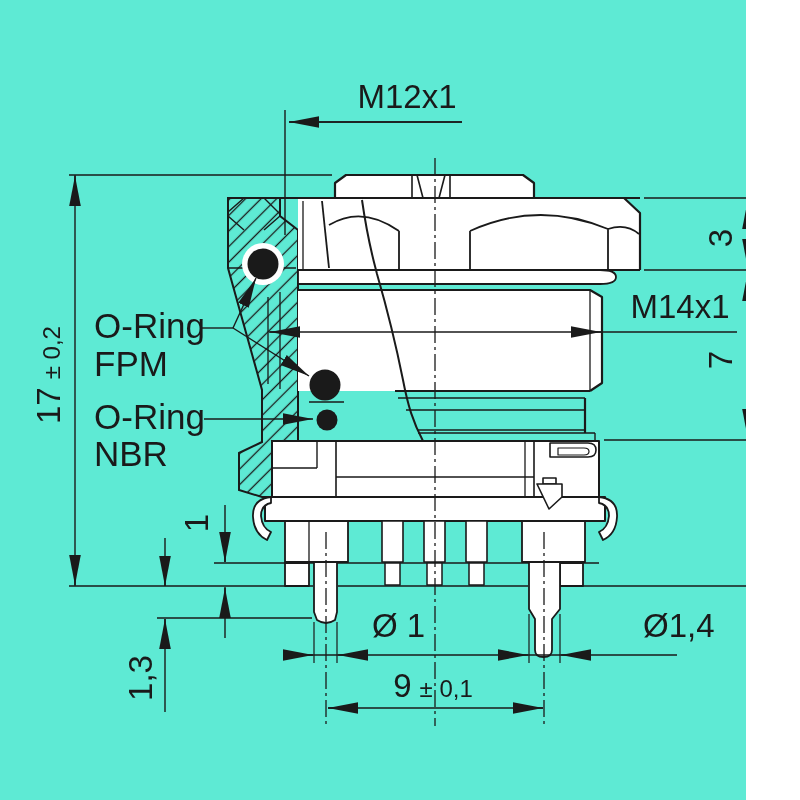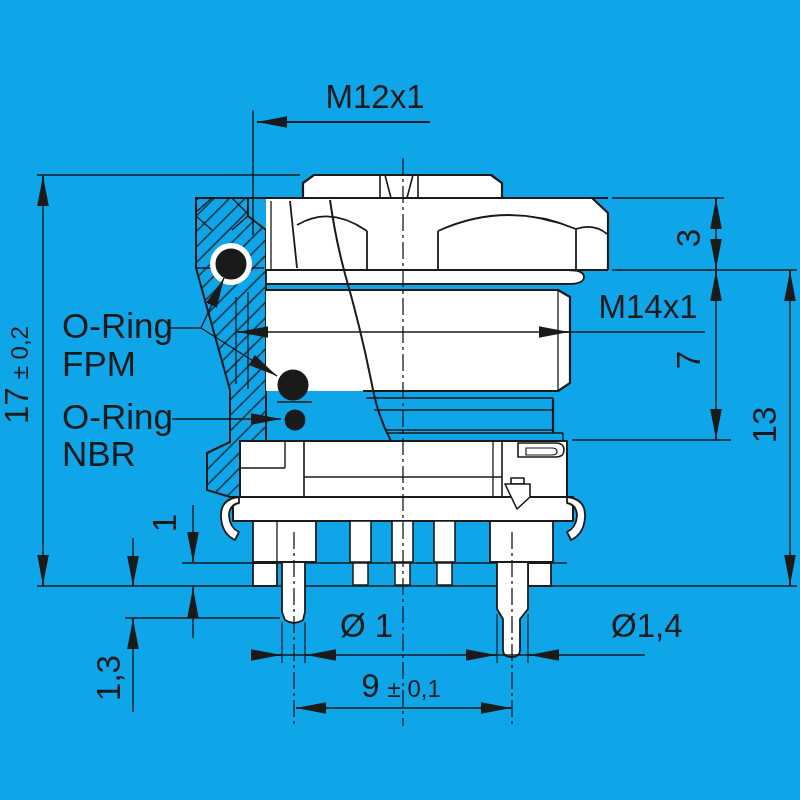--- a/index.html
+++ b/index.html
@@ -1,17 +1,17 @@
 <!DOCTYPE html>
 <html><head>
 <meta charset="utf-8">
 <style>
   html,body{margin:0;padding:0;background:#ffffff;}
-  .canvas{position:relative;width:800px;height:800px;background:#0ea5e9;overflow:hidden;
-          font-family:"Liberation Sans", sans-serif;}
+  .canvas{position:relative;width:714px;height:800px;background:#5eead4;overflow:hidden;
+          font-family:"Liberation Sans", sans-serif;padding-left:32px;}
   svg{display:block;}
   svg text{fill:#1a1a1a;font-family:"Liberation Sans", sans-serif;}
   .lbl{font-size:35px;}
   .dimtxt{font-size:33px;}
   .toltxt{font-size:24px;}
 </style>
 </head>
 <body>
 
 <div class="canvas">

